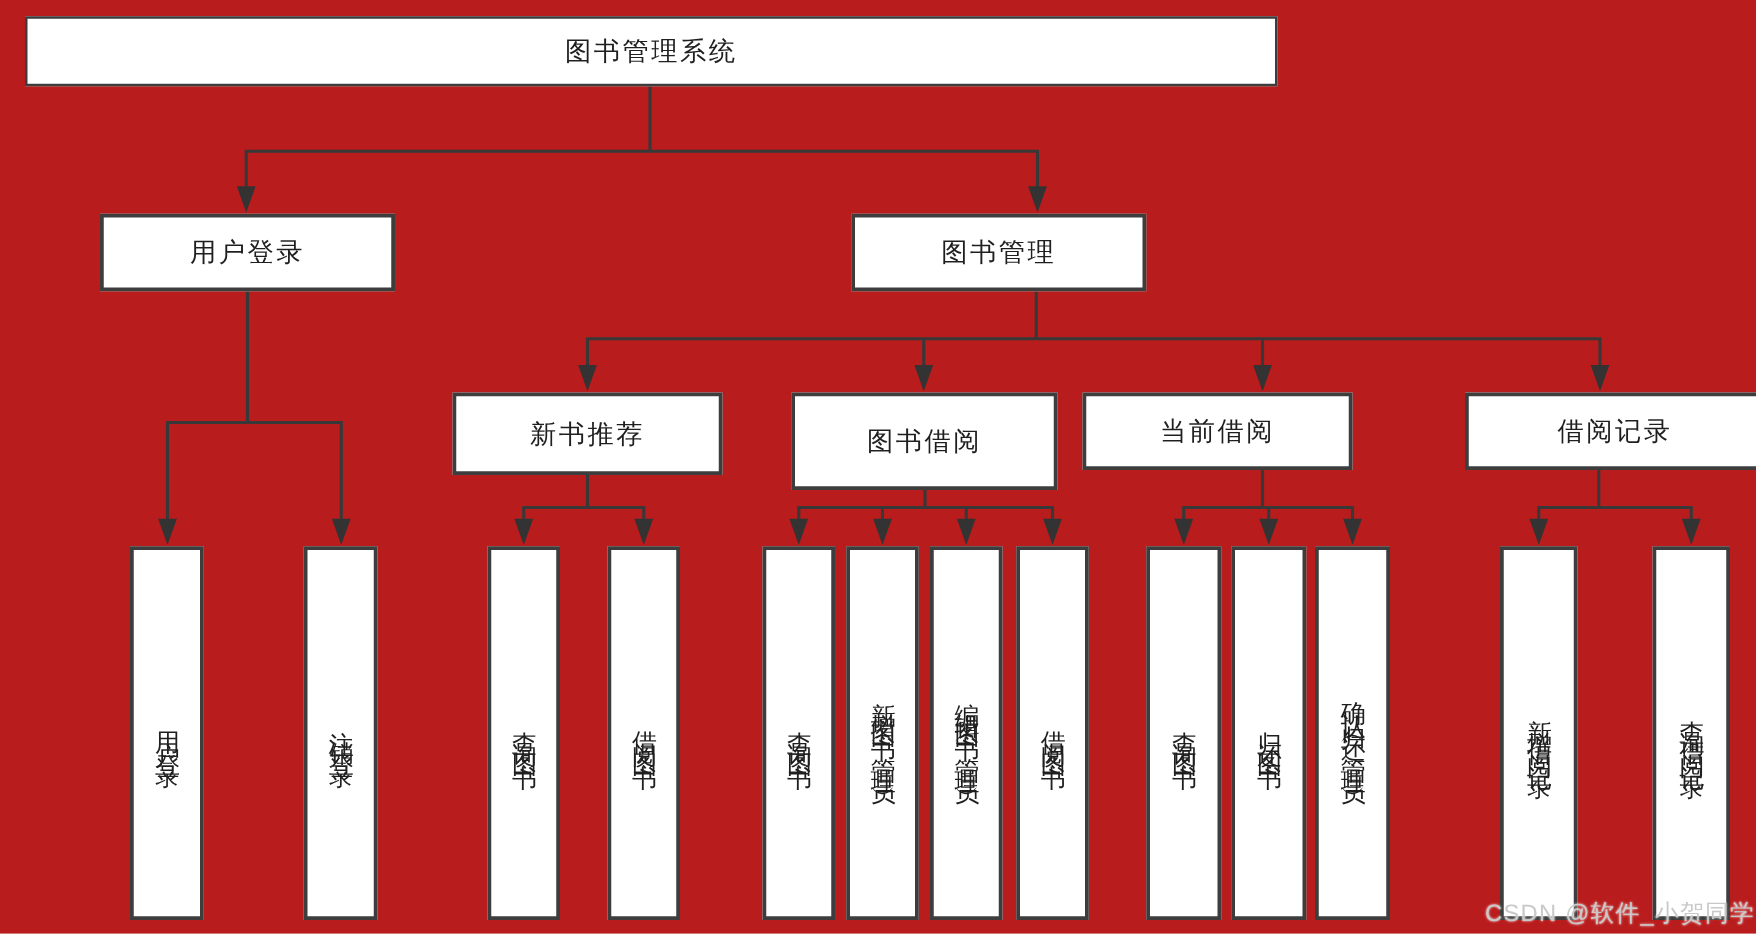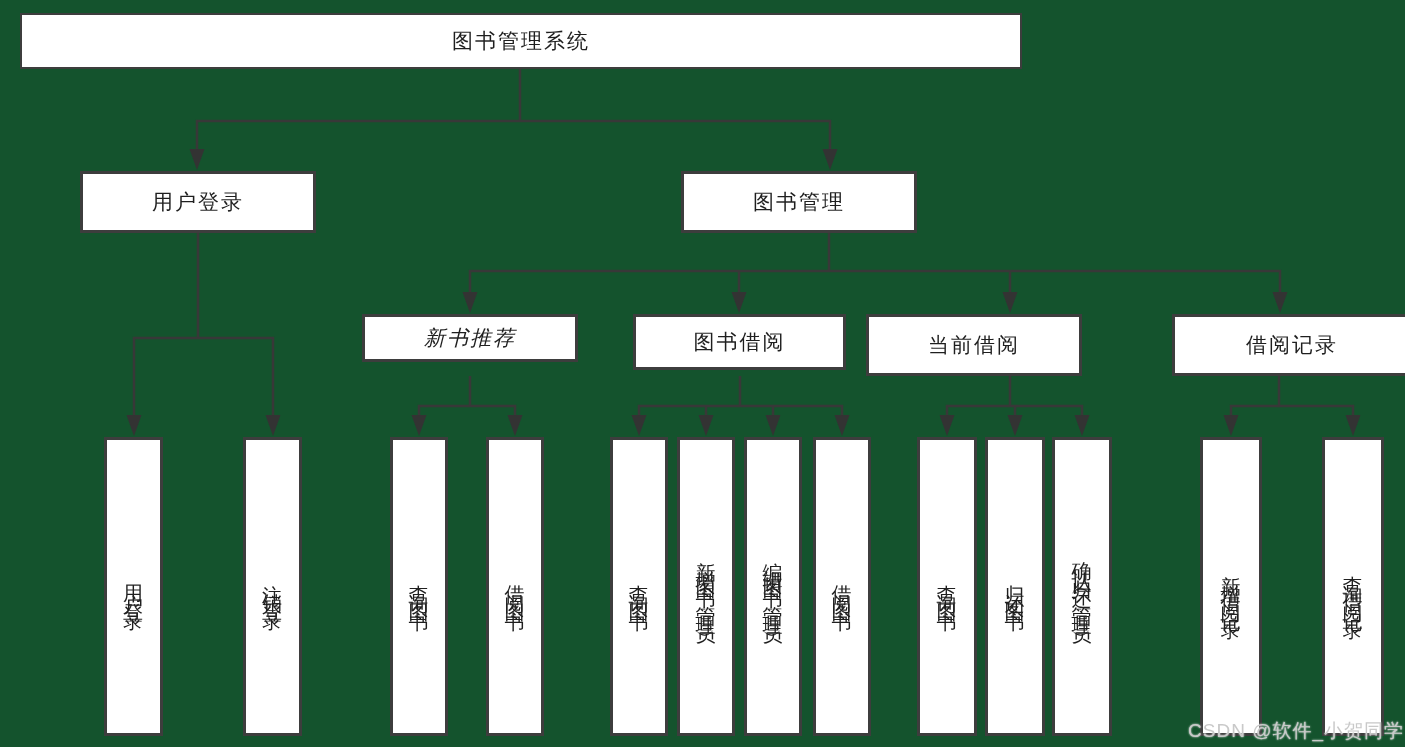--- a/index.html
+++ b/index.html
@@ -1,20 +1,20 @@
 <!DOCTYPE html>
 <html><head>
 <meta charset="utf-8">
 <style>
   html, body { margin: 0; padding: 0; background: #ffffff; }
   .canvas {
     position: relative;
     width: 1405px;
     height: 747px;
-    background: #14532d;
+    background: #b91c1c;
     font-family: "Liberation Sans", "DejaVu Sans", sans-serif;
     overflow: hidden;
   }
   .connectors {
     position: absolute;
     left: 0; top: 0;
     width: 1405px; height: 747px;
     pointer-events: none;
   }
   .box {
@@ -116,24 +116,24 @@
     <span>图书管理系统</span>
   </div>
 
   <div class="box h-box" style="left:80px; top:171px; width:236px; height:62px;">
     <span>用户登录</span>
   </div>
   <div class="box h-box" style="left:681px; top:171px; width:236px; height:62px;">
     <span>图书管理</span>
   </div>
 
-  <div class="box h-box" style="left:362px; top:314px; width:216px; height:48px;font-style:italic;">
+  <div class="box h-box" style="left:362px; top:314px; width:216px; height:66px;">
     <span>新书推荐</span>
   </div>
-  <div class="box h-box" style="left:633px; top:314px; width:213px; height:56px;">
+  <div class="box h-box" style="left:633px; top:314px; width:213px; height:78px;">
     <span>图书借阅</span>
   </div>
   <div class="box h-box" style="left:866px; top:314px; width:216px; height:62px;">
     <span>当前借阅</span>
   </div>
   <div class="box h-box" style="left:1172px; top:314px; width:240px; height:62px;">
     <span>借阅记录</span>
   </div>
 
   <div class="box v-box" style="left:104px; top:437px; width:59px; height:299px;">

